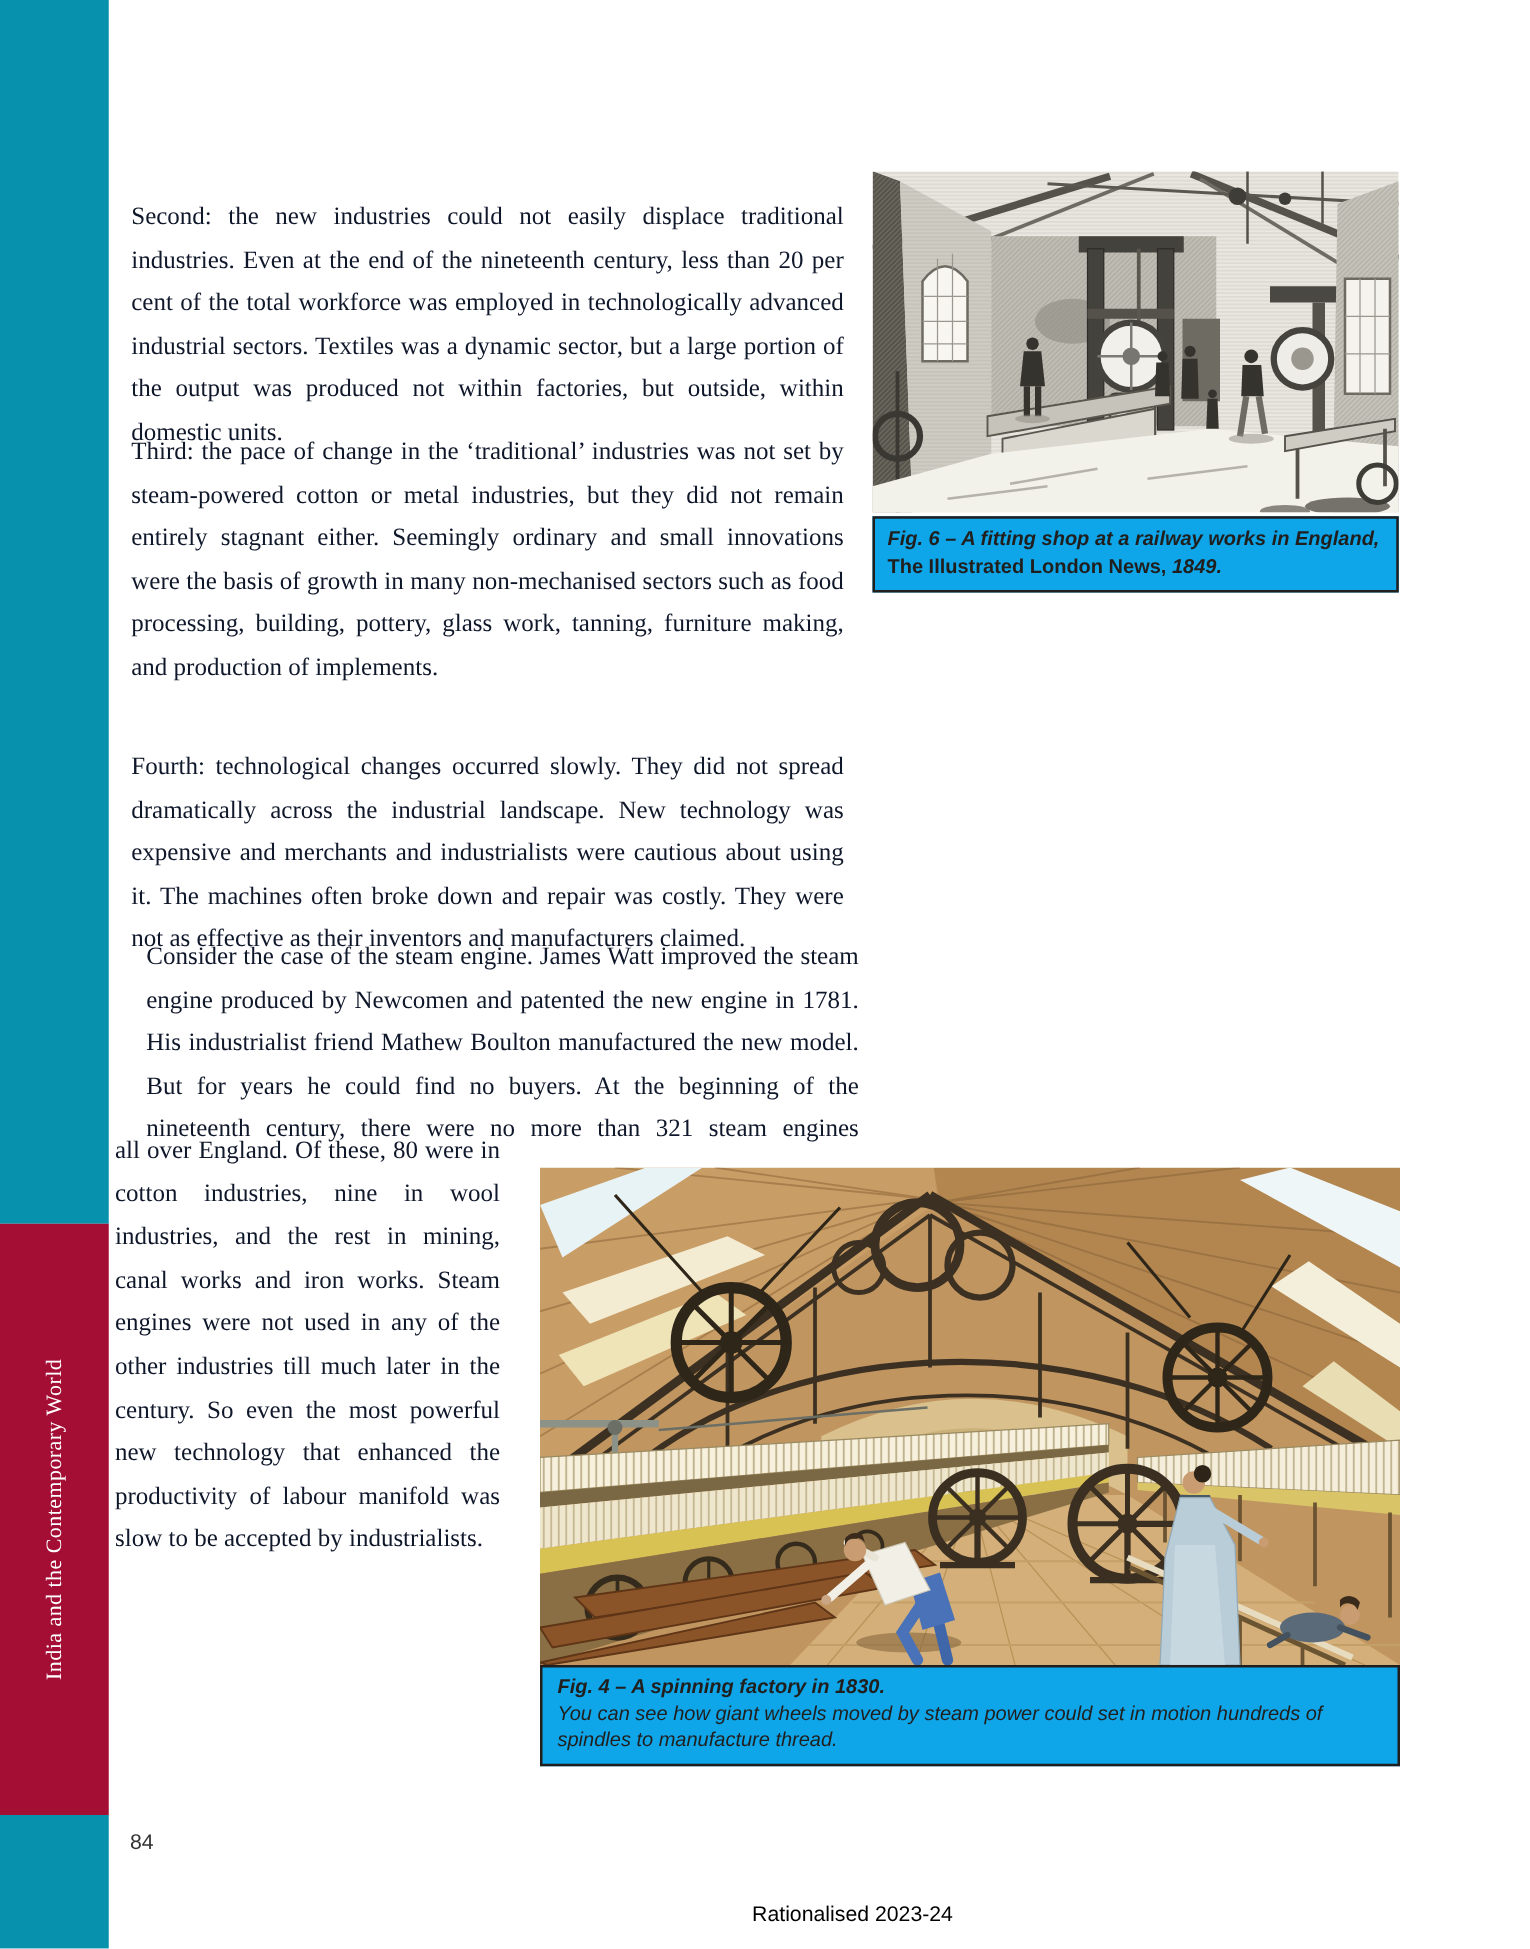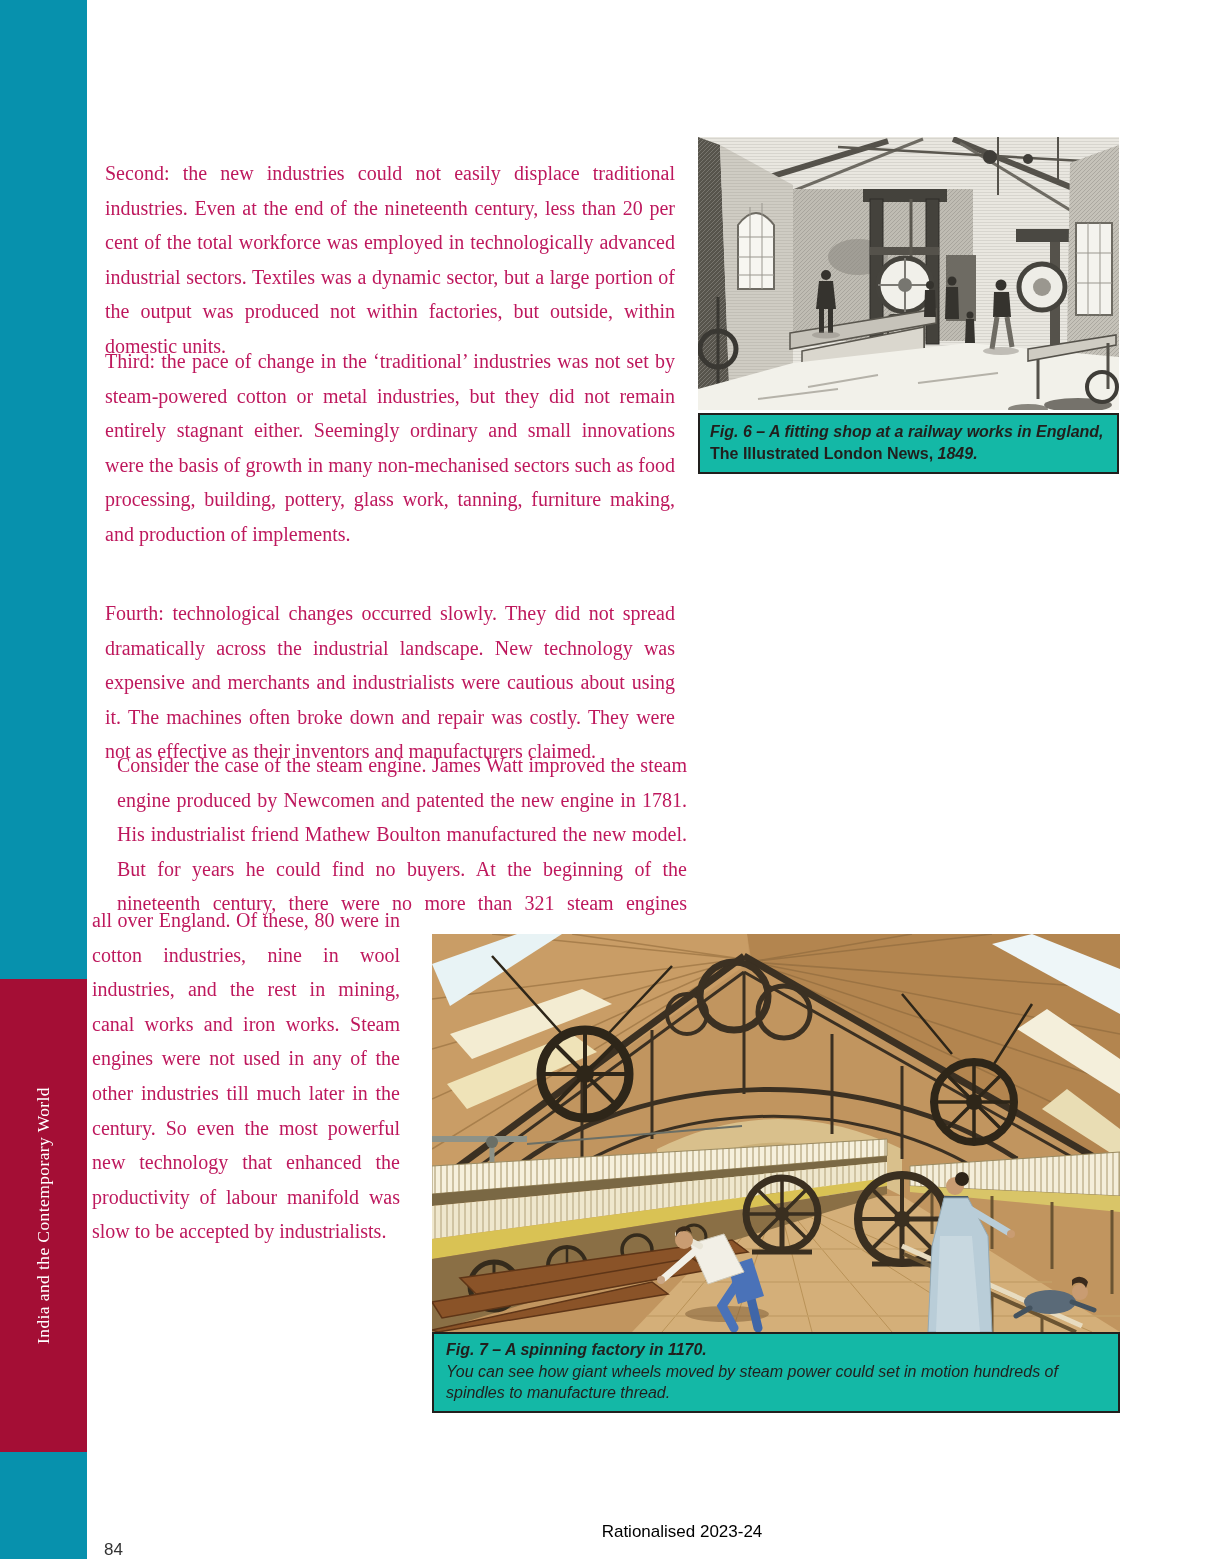--- a/index.html
+++ b/index.html
@@ -10,44 +10,44 @@
   
   .bar{position:absolute;left:0;width:87px;}
   .bar-teal-top{top:0;height:979px;background:#0791ad;}
   .bar-red{top:979px;height:473px;background:#a40e35;display:flex;align-items:center;justify-content:center;}
   .bar-teal-bottom{top:1452px;height:107px;background:#0791ad;}
   .sidebar-label{
     transform:rotate(-90deg);white-space:nowrap;color:#ffffff;
     font-family:"Liberation Serif","DejaVu Serif",serif;font-size:17.5px;letter-spacing:.4px;
   }
   
-  .para{position:absolute;font-size:20px;line-height:34.6px;text-align:justify;color:#be185d;}
+  .para{position:absolute;font-size:20px;line-height:34.6px;text-align:justify;color:#0f172a;}
   .p-wide{left:105px;width:570px;}
   .p-narrow{left:92px;width:308px;}
   #p1{top:136px;}
   #p2{top:324px;}
   #p3{top:576px;}
   #p4{top:728px;text-align-last:justify;margin-left:12px;}
   #p4b{top:883px;}
   #p5{top:1251px;}
   
   .figimg{position:absolute;overflow:hidden;}
   #fig6-image{left:698px;top:137px;width:421px;height:273px;}
   #fig7-image{left:432px;top:934px;width:688px;height:398px;}
   .figcap{
-    position:absolute;box-sizing:border-box;border:2px solid #211f1d;background:#14b8a6;
+    position:absolute;box-sizing:border-box;border:2px solid #211f1d;background:#0ea5e9;
     font-family:"Liberation Sans","DejaVu Sans",sans-serif;color:#211f1d;
   }
   #fig6-caption{left:698px;top:413px;width:421px;font-size:16px;line-height:21.5px;padding:6px 10px 8px 10px;}
   #fig7-caption{left:432px;top:1332px;width:688px;font-size:16px;line-height:21.5px;padding:5px 12px 7px 12px;}
   .bi{font-weight:bold;font-style:italic;}
   .b{font-weight:bold;font-style:normal;}
   .i{font-style:italic;font-weight:normal;}
   
-  .pageno{position:absolute;left:104px;top:1540px;font-family:"Liberation Sans","DejaVu Sans",sans-serif;font-size:17px;color:#333;}
+  .pageno{position:absolute;left:104px;top:1464px;font-family:"Liberation Sans","DejaVu Sans",sans-serif;font-size:17px;color:#333;}
   .footer{position:absolute;left:432px;top:1522px;width:500px;text-align:center;
     font-family:"Liberation Sans","DejaVu Sans",sans-serif;font-size:17px;color:#000000;}
   svg{display:block;}
 </style>
 </head>
 <body>
 
 <div class="page">
 
   <div class="bar bar-teal-top"></div>
@@ -295,20 +295,20 @@
       <circle cx="530" cy="245" r="7" fill="#2e2418"></circle>
 
       <ellipse cx="618" cy="368" rx="26" ry="12" fill="#5a6a78"></ellipse>
       <circle cx="648" cy="358" r="8" fill="#c99c72"></circle>
       <path d="M640,352 A8,8 0 0 1 654,354 L656,348 A10,10 0 0 0 640,346 Z" fill="#3a2a1c"></path>
       <path d="M640,368 L662,376 M598,374 L584,382" stroke="#43525e" stroke-width="5" stroke-linecap="round"></path>
     </svg>
   </div>
 
   <div id="fig7-caption" class="figcap">
-    <span class="bi">Fig. 7 – A spinning factory in 1170.</span><br>
+    <span class="bi">Fig. 4 – A spinning factory in 1830.</span><br>
     <span class="i">You can see how giant wheels moved by steam power could set in motion hundreds of spindles to manufacture thread.</span>
   </div>
 
   <div class="pageno">84</div>
   <div class="footer">Rationalised 2023-24</div>
 
 </div>
 
 </body></html>

